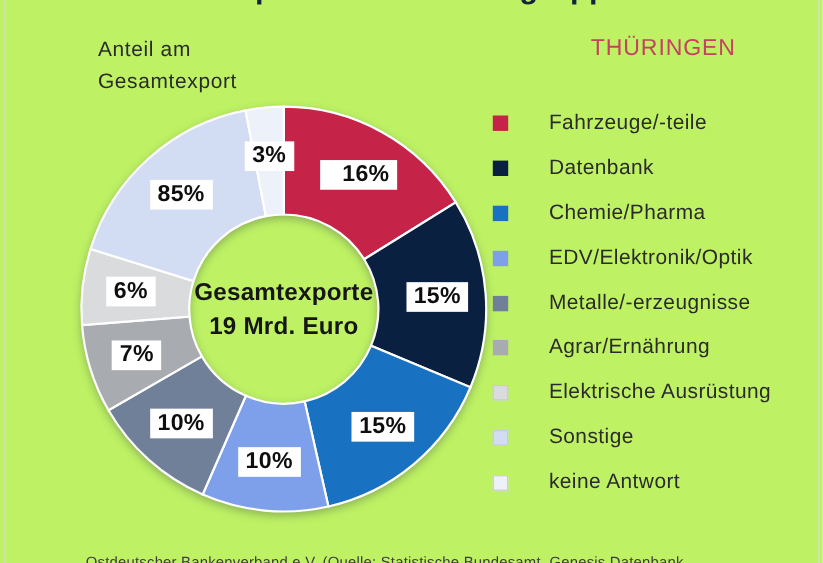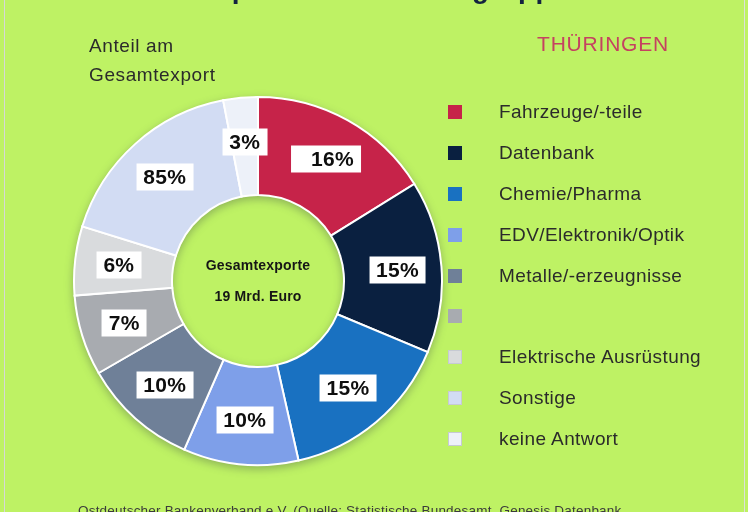--- a/index.html
+++ b/index.html
@@ -24,21 +24,21 @@
   }
   #donut-svg{position:absolute;left:68px;top:91px;
     filter:drop-shadow(0 3px 4px rgba(30,35,60,0.30));}
   .pct-label{
     position:absolute;transform:translate(-50%,-50%);z-index:3;
     background:#ffffff;color:#0e0e0e;font-size:21px;font-weight:bold;
     padding:1px 7px 2px;white-space:nowrap;letter-spacing:0.3px;
   }
   #center-label{
     position:absolute;left:258px;top:281px;transform:translate(-50%,-50%);z-index:2;
-    text-align:center;font-size:14px;line-height:31px;font-weight:bold;color:#161616;
+    text-align:center;font-size:22px;line-height:31px;font-weight:bold;color:#161616;
     white-space:nowrap;letter-spacing:0.2px;
   }
   #legend{position:absolute;left:448px;top:92px;display:flex;flex-direction:column;}
   .legend-item{display:flex;align-items:center;height:40.8px;}
   .legend-swatch{width:14px;height:14px;flex:0 0 14px;margin-right:9px;box-sizing:border-box;}
   .legend-label{font-size:19px;color:#2b2b2b;letter-spacing:0.4px;white-space:nowrap;margin-left:28px;}
   #source-caption{
     position:absolute;left:78px;top:503px;white-space:nowrap;
     font-size:13.5px;color:#3b3b3b;letter-spacing:0.2px;
   }
@@ -92,20 +92,21 @@
       <div class="legend-item">
         <span class="legend-swatch" style="background: rgb(126, 159, 233);"></span>
         <span class="legend-label">EDV/Elektronik/Optik</span>
       </div>
       <div class="legend-item">
         <span class="legend-swatch" style="background: rgb(111, 128, 152);"></span>
         <span class="legend-label">Metalle/-erzeugnisse</span>
       </div>
       <div class="legend-item">
         <span class="legend-swatch" style="background: rgb(168, 171, 176);"></span>
+        <span class="legend-label">Agrar/Ernährung</span>
       </div>
       <div class="legend-item">
         <span class="legend-swatch" style="background: rgb(217, 219, 221); border: 1px solid rgb(198, 202, 211);"></span>
         <span class="legend-label">Elektrische Ausrüstung</span>
       </div>
       <div class="legend-item">
         <span class="legend-swatch" style="background: rgb(210, 220, 243); border: 1px solid rgb(198, 202, 211);"></span>
         <span class="legend-label">Sonstige</span>
       </div>
       <div class="legend-item">

